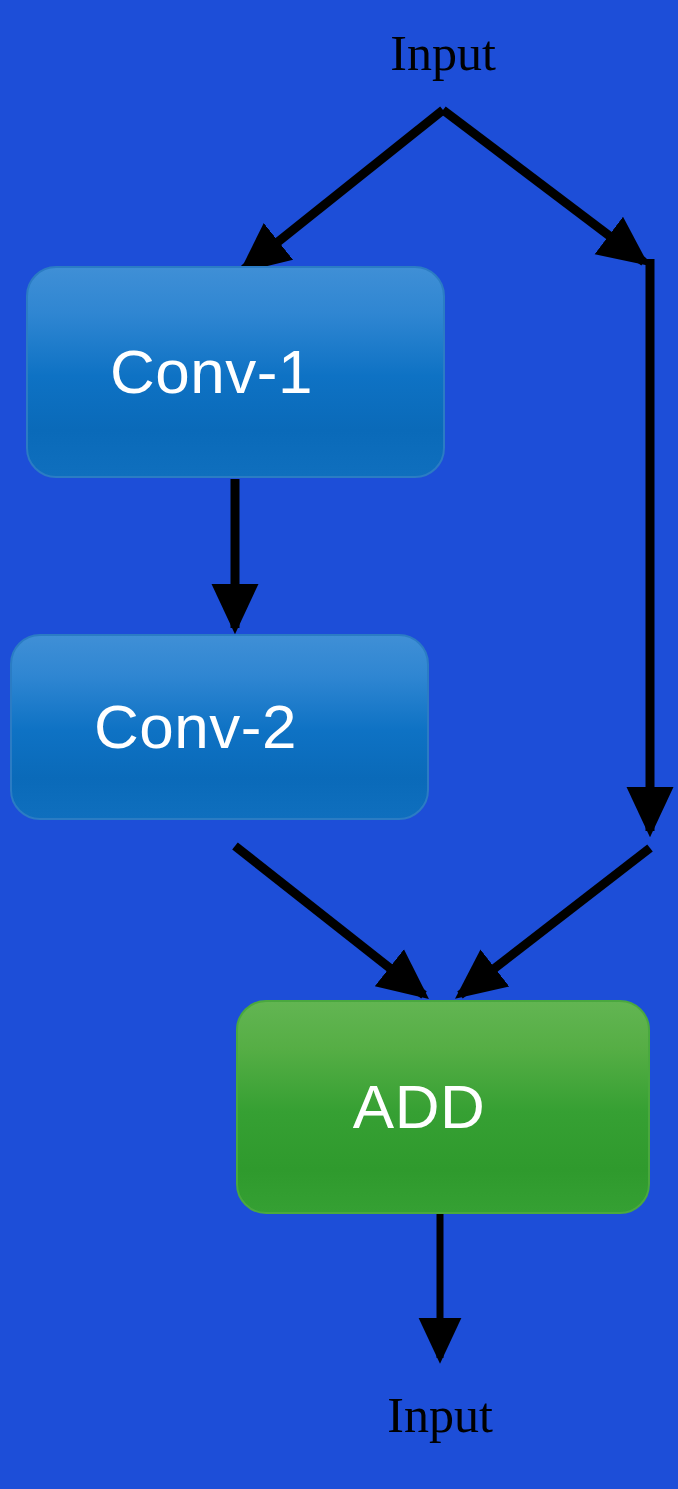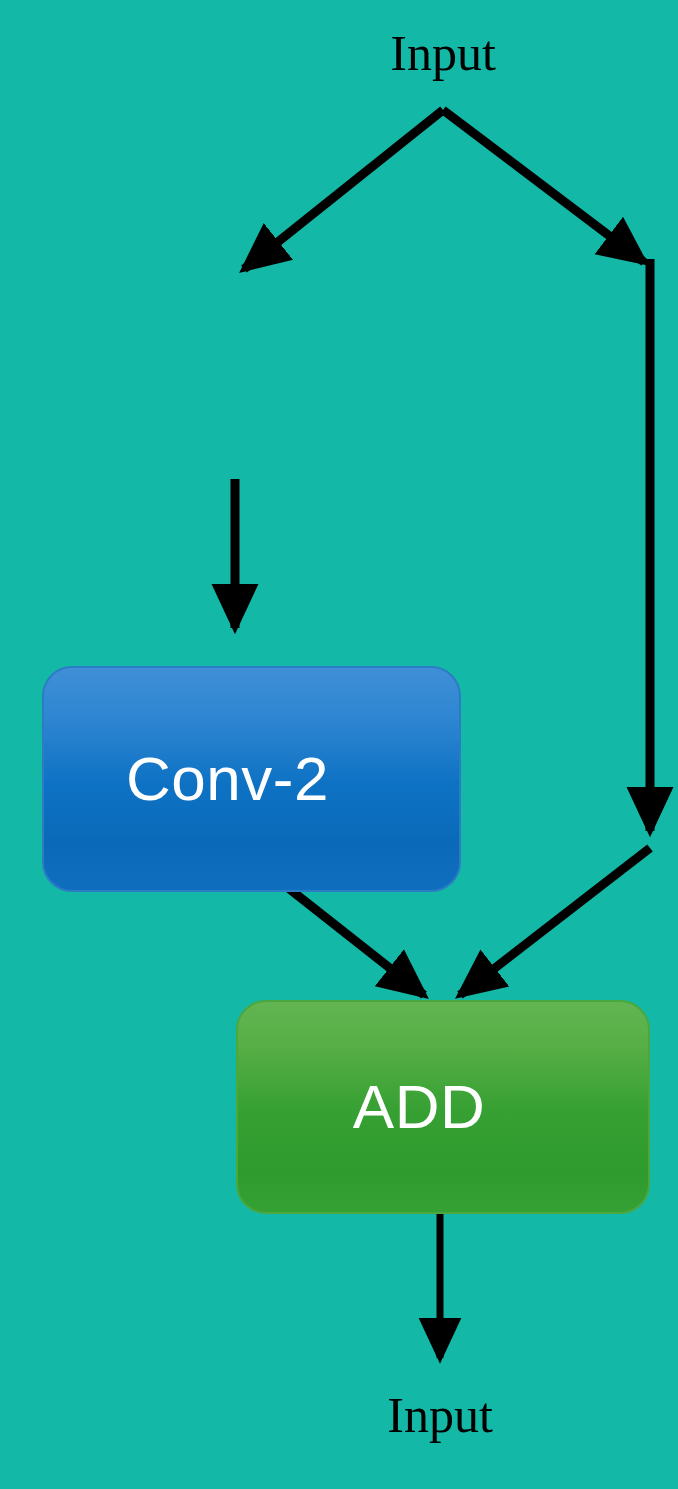--- a/index.html
+++ b/index.html
@@ -8,21 +8,21 @@
     padding: 0;
     background: #ffffff;
   }
   body {
     font-family: "Liberation Sans", sans-serif;
   }
   #canvas {
     position: relative;
     width: 678px;
     height: 1489px;
-    background: #14b8a6;
+    background: #1d4ed8;
     overflow: hidden;
   }
   #edge-layer {
     position: absolute;
     left: 0;
     top: 0;
     width: 678px;
     height: 1489px;
     pointer-events: none;
   }
@@ -74,21 +74,21 @@
     background: linear-gradient(to bottom,
                 #62b552 0%,
                 #56ae45 22%,
                 #36a033 52%,
                 #2f9a2d 80%,
                 #35a033 100%);
     border: 2px solid #4aa83f;
   }
 
   #node-conv1 { left: 26px;  top: 266px;  width: 419px; height: 212px; }
-  #node-conv2 { left: 42px;  top: 634px;  width: 419px; height: 226px; margin-top: 32px; }
+  #node-conv2 { left: 10px;  top: 634px;  width: 419px; height: 186px; }
   #node-add   { left: 236px; top: 1000px; width: 414px; height: 214px; }
 
   
   #node-conv1 .node-label,
   #node-conv2 .node-label { transform: translateX(-24px); }
   #node-add   .node-label { transform: translateX(-24px); text-align: right; }
 </style>
 </head>
 <body>
 
@@ -116,20 +116,23 @@
 
     <path d="M 650 848 L 460 995" fill="none" stroke="#000000" stroke-width="9" stroke-linecap="butt" marker-end="url(#ah)"></path>
 
     <path d="M 440 1214 L 440 1358" fill="none" stroke="#000000" stroke-width="7" stroke-linecap="butt" marker-end="url(#ah-thin)"></path>
   </svg>
 
   <div class="io-label" id="label-input">Input</div>
 
   <div class="io-label" id="label-output">Input</div>
 
+  <div class="node node-conv" id="node-conv1">
+    <span class="node-label">Conv-1</span>
+  </div>
 
   <div class="node node-conv" id="node-conv2">
     <span class="node-label">Conv-2</span>
   </div>
 
   <div class="node node-add" id="node-add">
     <span class="node-label">ADD</span>
   </div>
 
 </div>

